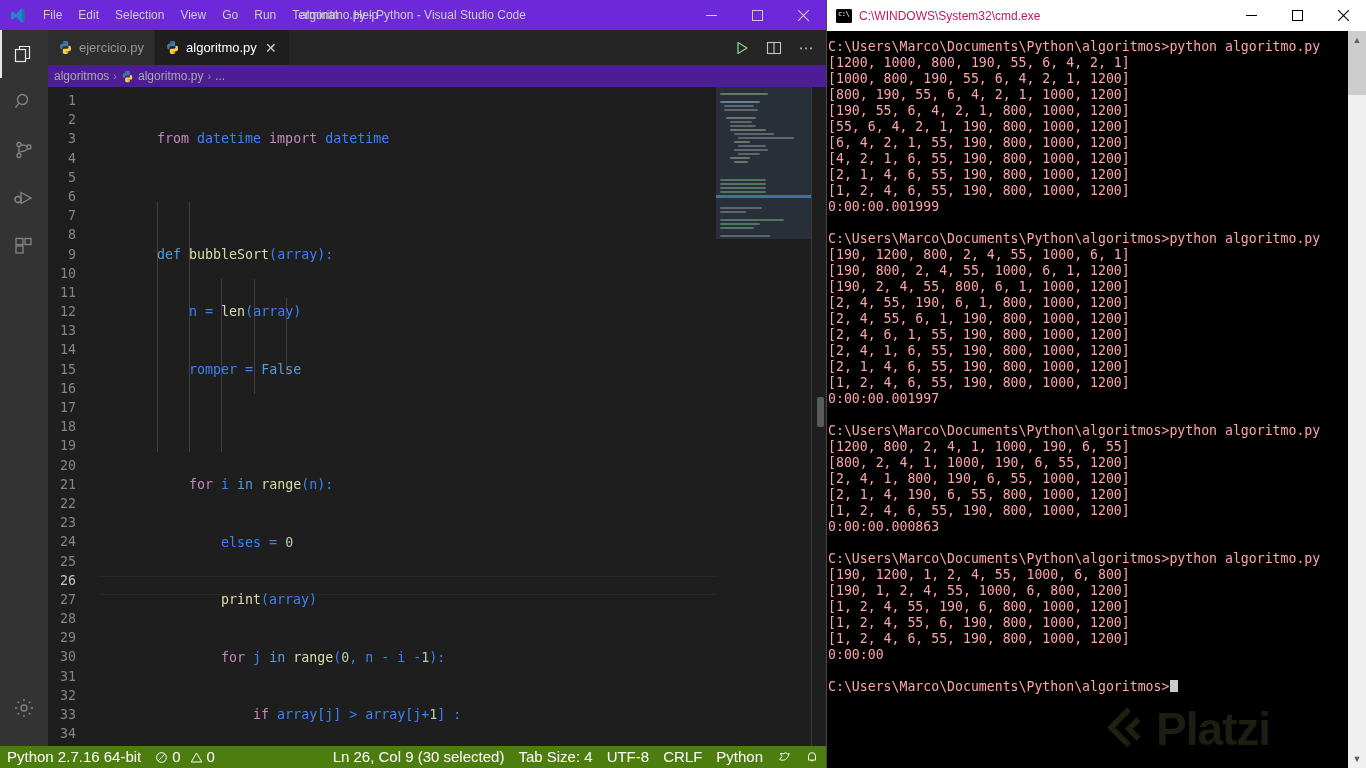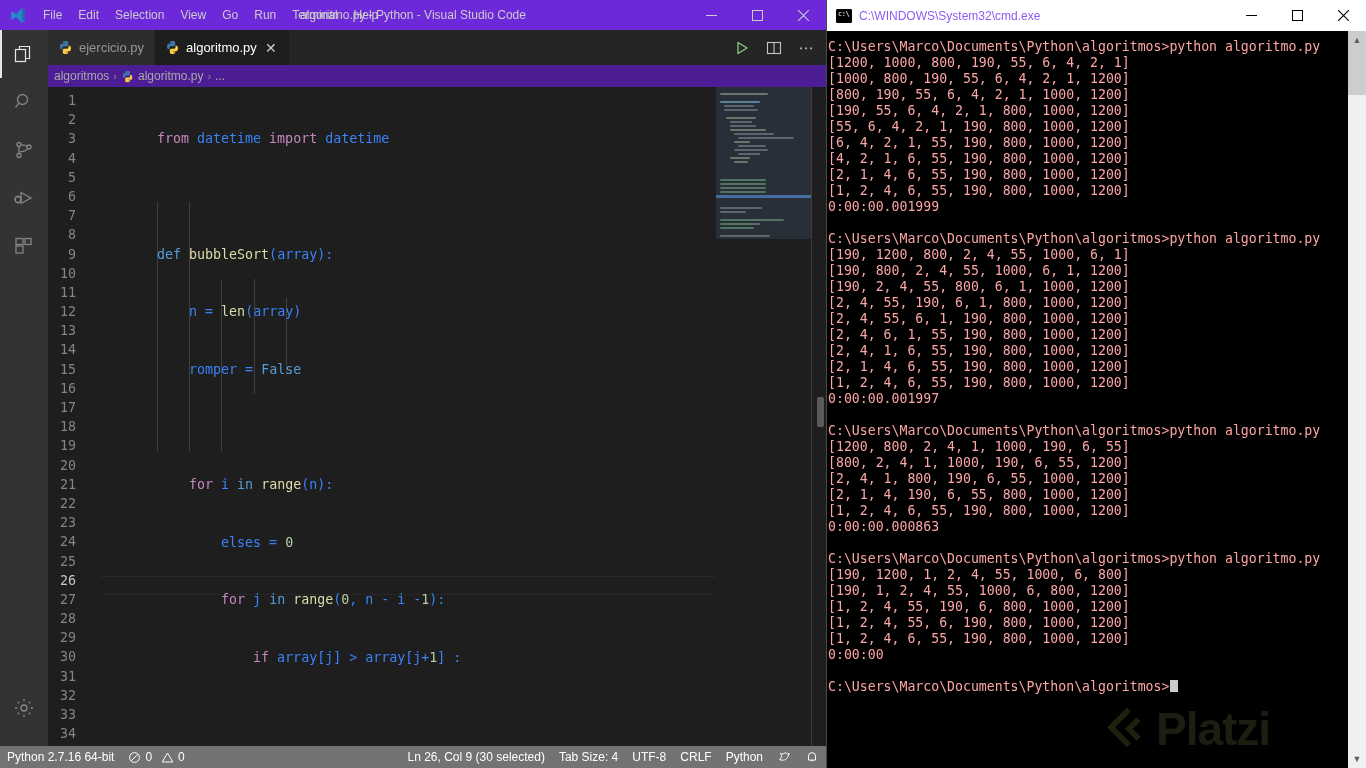--- a/index.html
+++ b/index.html
@@ -132,22 +132,22 @@
   .sash {
     position:absolute; right:0; top:0; bottom:0; width:4px; background:transparent;
   }
   .sash-handle {
     position:absolute; right:2px; top:310px; width:7px; height:30px;
     background:#5a5a5a; border-radius:2px;
   }
 
   
   .statusbar {
-    position:absolute; left:0; right:0; bottom:0; height:22px; background:#737373;
-    display:flex; align-items:center; color:#ffffff; font-size:12px;
+    position:absolute; left:0; right:0; bottom:0; height:22px; background:#4d7c0f;
+    display:flex; align-items:center; color:#ffffff; font-size:15px;
   }
   .sb-left { display:flex; align-items:center; }
   .sb-right { display:flex; align-items:center; margin-left:auto; }
   .sb-item { padding:0 7px; height:22px; line-height:22px; display:flex; align-items:center; gap:4px; white-space:nowrap; cursor:pointer; }
   .sb-item svg { display:block; }
 
   
   #cmd {
     position:absolute; left:826px; top:0; width:540px; height:768px;
     background:#000000; border-left:1px solid #4a4a4a;
@@ -158,21 +158,21 @@
   }
   .cmd-icon {
     width:16px; height:14px; margin-left:9px; margin-right:7px; flex:none;
     background:#000; border:1px solid #000; position:relative; border-radius:1px;
     display:flex; align-items:flex-start; justify-content:flex-start;
   }
   .cmd-icon span {
     color:#fff; font-family:"DejaVu Sans Mono", monospace; font-size:7px;
     line-height:7px; padding:1px 0 0 1px; letter-spacing:-0.5px;
   }
-  .cmd-title { font-size:12px; color:#8b5cf6; }
+  .cmd-title { font-size:12px; color:#be185d; }
   .cmd-winctl { position:absolute; right:0; top:0; height:31px; display:flex; }
   .cmd-btn { width:46px; height:31px; display:flex; align-items:center; justify-content:center; color:#000; }
   .cmd-body {
     position:absolute; left:0; top:31px; right:0; bottom:0; background:#000000; overflow:hidden;
   }
   .cmd-text {
     position:absolute; left:0; top:8px; right:19px; color:#fca5a5;
     font-family:"DejaVu Sans Mono", monospace; font-size:13.2px; line-height:16px;
     white-space:pre; padding-left:1px;
   }
@@ -403,20 +403,21 @@
 
         <div class="codelines">
           <div class="ln"><span class="kw">from</span> <span class="op">datetime</span> <span class="kw">import</span> <span class="op">datetime</span></div>
           <div class="ln"></div>
           <div class="ln"><span class="kw2">def</span> <span class="fn">bubbleSort</span><span class="op">(</span><span class="op">array</span><span class="op">):</span></div>
           <div class="ln">    <span class="op">n</span> <span class="op">=</span> <span class="fn">len</span><span class="op">(array)</span></div>
           <div class="ln">    <span class="op">romper</span> <span class="op">=</span> <span class="kw2">False</span></div>
           <div class="ln"></div>
           <div class="ln">    <span class="kw">for</span> <span class="op">i</span> <span class="kw2">in</span> <span class="fn">range</span><span class="op">(n):</span></div>
           <div class="ln">        <span class="op">elses</span> <span class="op">=</span> <span class="num">0</span></div>
+          <div class="ln">        <span class="fn">print</span><span class="op">(array)</span></div>
           <div class="ln">        <span class="kw">for</span> <span class="op">j</span> <span class="kw2">in</span> <span class="fn">range</span><span class="op">(</span><span class="num">0</span><span class="op">, n - i -</span><span class="num">1</span><span class="op">):</span></div>
           <div class="ln">            <span class="kw">if</span> <span class="op">array[j] &gt; array[j+</span><span class="num">1</span><span class="op">] :</span></div>
           
           
           
           
           
           
           
           

